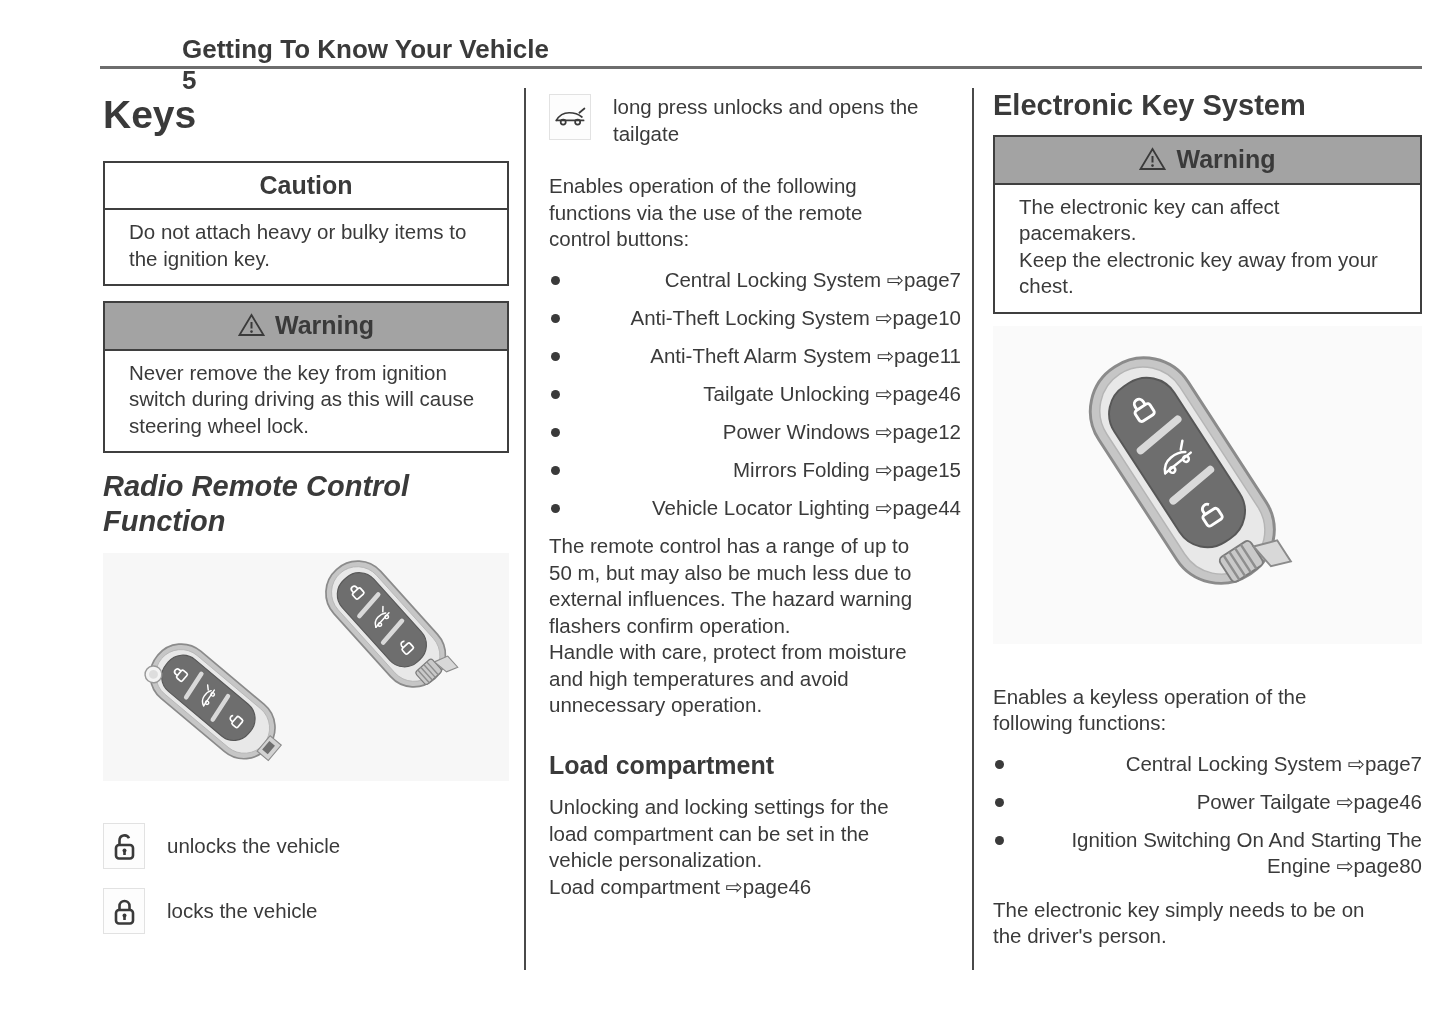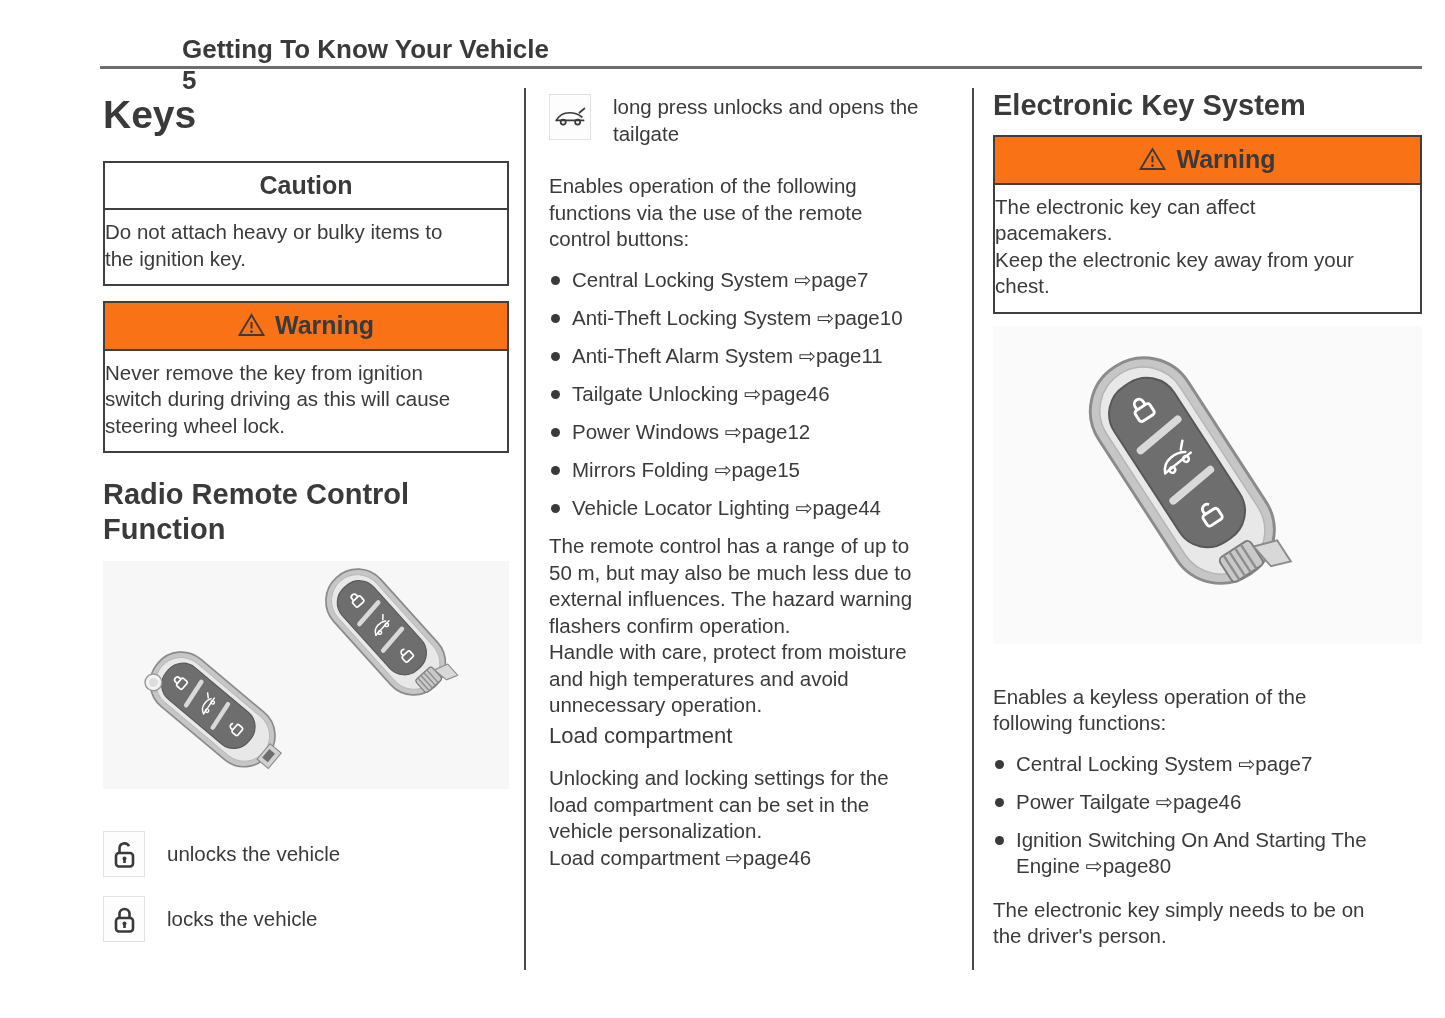--- a/index.html
+++ b/index.html
@@ -17,40 +17,40 @@
   .rule{position:absolute;top:66px;left:100px;width:1322px;height:3px;background:#6d6d6d;}
   .divider{position:absolute;top:88px;width:2px;height:882px;background:#4a4a4a;}
   .d1{left:524px;} .d2{left:972px;}
   
   .col{position:absolute;top:88px;font-size:20.5px;line-height:26.5px;}
   .col-left{left:103px;width:406px;}
   .col-mid{left:549px;width:412px;}
   .col-right{left:993px;width:429px;}
   h1{font-size:39px;margin:14px 0 0;font-weight:bold;}
   h2{font-size:29px;line-height:35px;margin:0;font-weight:bold;}
-  .col-left h2{margin-top:24px;}
-  h3{font-size:22px;margin:4px 0 0;font-weight:normal;}
+  .col-left h2{margin-top:16px;font-style:italic;}
+  h3{font-size:25px;margin:33px 0 0;font-weight:bold;}
   p{margin:0;}
   
   .notice{border:2px solid #3f3f3f;}
   .caution{margin-top:32px;}
   .warn-left{margin-top:15px;}
   .warn-right{margin-top:12px;}
   .notice-head{display:flex;justify-content:center;align-items:center;gap:10px;
     font-weight:bold;font-size:25px;padding:9px 4px 10px;border-bottom:2px solid #3f3f3f;}
-  .notice-head.gray{background:#f97316;}
-  .notice-body{padding:9px 0 12px;border-radius:22px;}
+  .notice-head.gray{background:#a3a3a3;}
+  .notice-body{padding:9px 24px 12px;border-radius:22px;}
   
   .legend{display:flex;align-items:flex-start;gap:22px;margin-bottom:19px;}
   .icon-box{width:40px;height:44px;border:1px solid #e2e2e2;background:#fdfdfd;
     display:flex;align-items:center;justify-content:center;flex:0 0 auto;}
   .col-mid .legend{margin-top:6px;margin-bottom:0;}
   .col-left .legend{align-items:center;}
   
-  ul{list-style:none;margin:14px 0 0;padding:0;}
+  ul{list-style:none;margin:14px 0 0;padding:0;text-align:right;}
   li{position:relative;padding-left:23px;margin-bottom:11.5px;}
   li::before{content:"";position:absolute;left:2px;top:9px;width:9px;height:9px;
     border-radius:50%;background:#3a3a3a;}
   .col-mid .intro{margin-top:26px;}
   .col-mid ul{margin-top:14px;}
   .range{margin-top:12px;}
   .load-p{margin-top:16px;}
   
   .key-image{position:relative;margin-top:14px;height:228px;margin-bottom:42px;background:#f7f7f7;}
   .key-image-right{position:relative;margin-top:12px;height:318px;margin-bottom:40px;background:#fafafa;}

